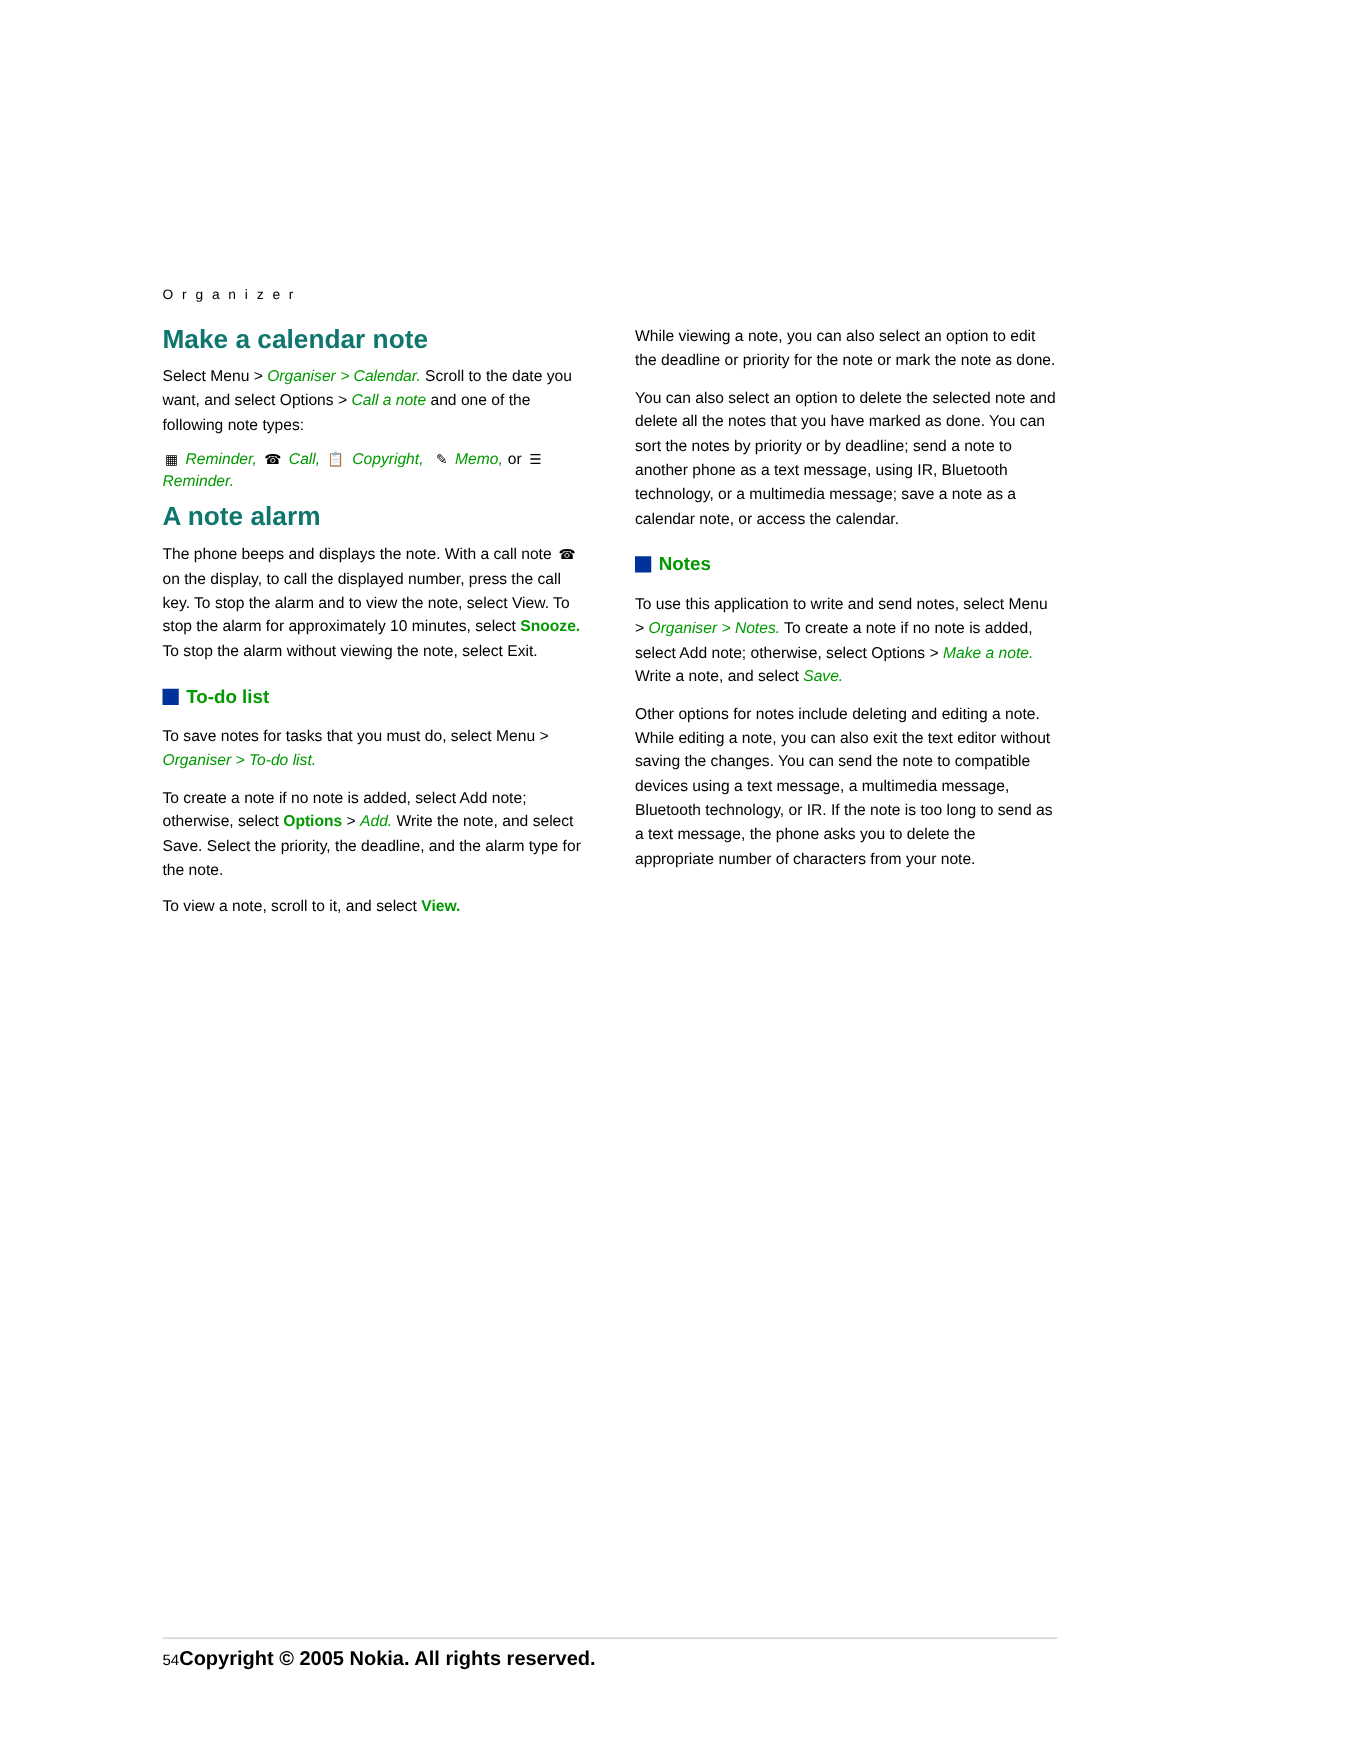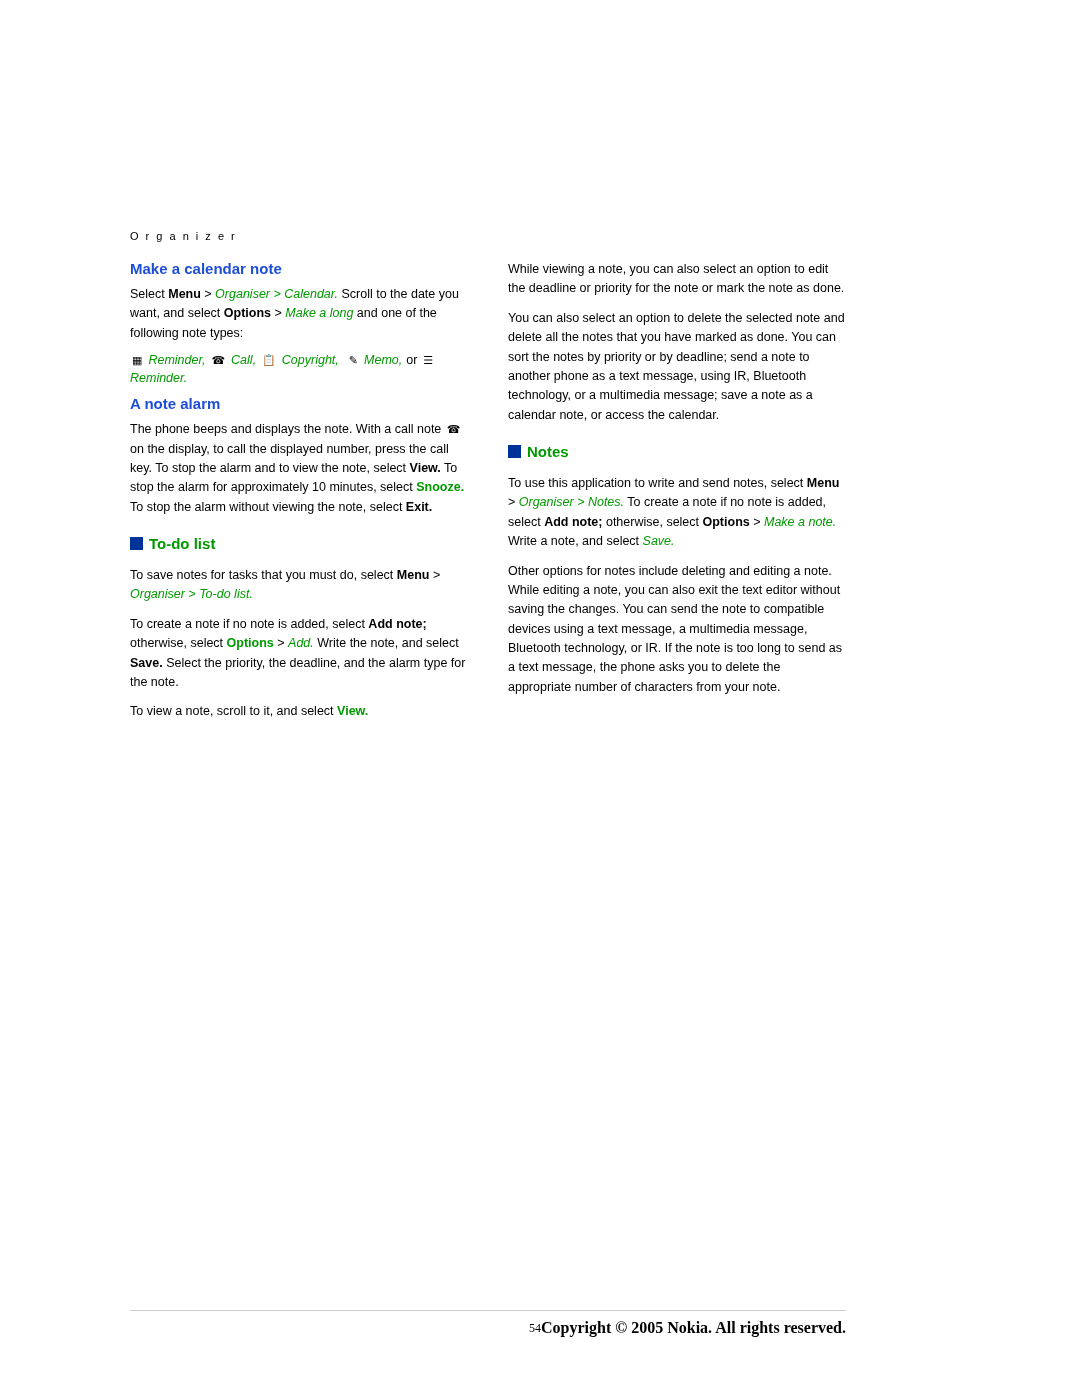--- a/index.html
+++ b/index.html
@@ -32,23 +32,23 @@
     }
     .col-left {
       flex: 1;
       max-width: 340px;
     }
     .col-right {
       flex: 1;
       max-width: 340px;
     }
     h2.section-heading {
-      font-size: 15px;
+      font-size: 21px;
       font-weight: bold;
-      color: #1d4ed8;
+      color: #0f766e;
       margin-bottom: 8px;
       font-family: 'Arial', sans-serif;
     }
     h2.section-heading-green {
       font-size: 15px;
       font-weight: bold;
       color: #009900;
       margin-bottom: 8px;
       font-family: 'Arial', sans-serif;
       display: flex;
@@ -61,21 +61,21 @@
       height: 13px;
       background: #003399;
       flex-shrink: 0;
     }
     p {
       font-size: 12.5px;
       line-height: 1.55;
       color: #000;
       margin-bottom: 10px;
     }
-    .bold { font-weight: bold; }
+    .bold { font-weight: normal; }
     .bold-green { font-weight: bold; color: #009900; }
     .italic-green { font-style: italic; color: #009900; }
     .icon-inline {
       display: inline-block;
       font-size: 11px;
       margin: 0 2px;
     }
     .note-types-line {
       display: flex;
       align-items: center;
@@ -87,25 +87,24 @@
     .section-divider {
       margin-top: 18px;
       margin-bottom: 14px;
     }
     .footer {
       position: absolute;
       bottom: 60px;
       left: 130px;
       right: 130px;
       display: flex;
-      justify-content: flex-end;
+      justify-content: flex-start;
       align-items: center;
       border-top: 1px solid #ccc;
       padding-top: 8px;
-      font-family: Liberation Serif, serif;
     }
     .footer-page {
       font-size: 12px;
       color: #000;
     }
     .footer-copy {
       font-size: 16px;
       color: #000;
       font-weight: bold;
     }
@@ -125,21 +124,21 @@
 
     <div class="organizer-label">O r g a n i z e r</div>
 
     <div class="two-col">
 
       <div class="col-left">
 
         <h2 class="section-heading">Make a calendar note</h2>
 
         <p>
-          Select <span class="bold">Menu</span> &gt; <span class="italic-green">Organiser &gt; Calendar.</span> Scroll to the date you want, and select <span class="bold">Options</span> &gt; <span class="italic-green">Make a long</span> and one of the following note types:
+          Select <span class="bold">Menu</span> &gt; <span class="italic-green">Organiser &gt; Calendar.</span> Scroll to the date you want, and select <span class="bold">Options</span> &gt; <span class="italic-green">Call a note</span> and one of the following note types:
         </p>
 
         <div class="note-types-line">
           <span class="icon-inline">▦</span>
           <span class="italic-green">Reminder,</span>
           <span class="icon-inline">☎</span>
           <span class="italic-green">Call,</span>
           <span class="icon-inline">📋</span>
           <span class="italic-green">Copyright,</span>
           <br>

